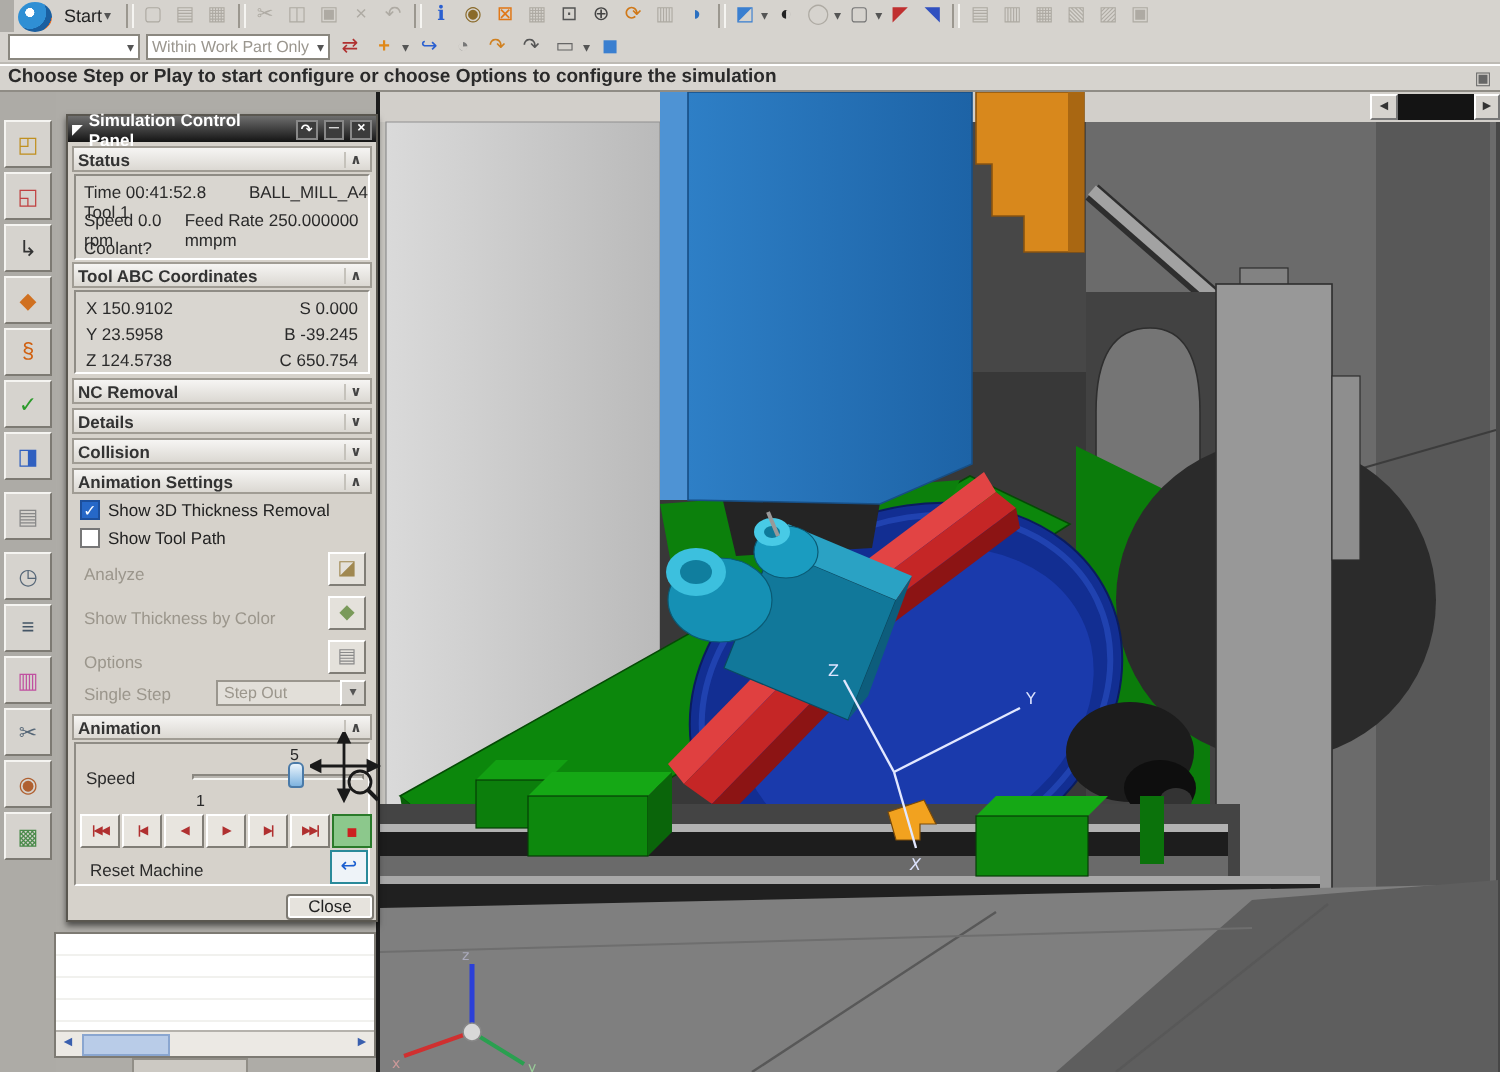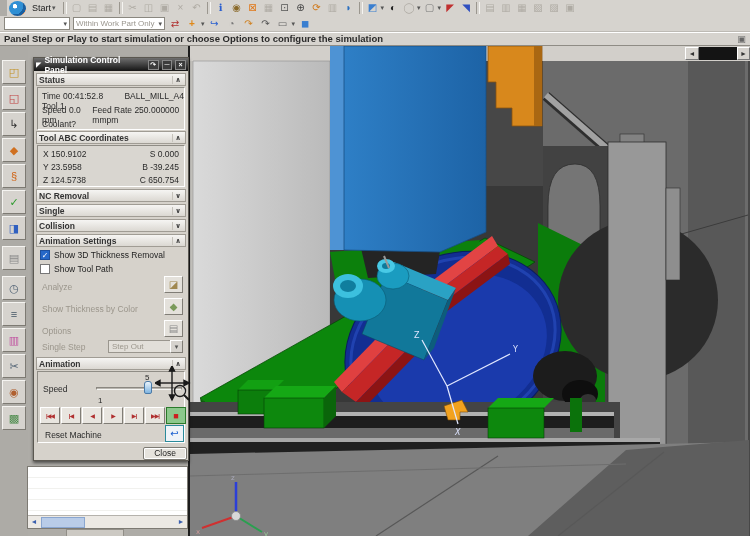--- a/index.html
+++ b/index.html
@@ -129,21 +129,21 @@
     <span class="caret">▾</span>
   <span class="ticon" style="color:#2a5fd0">↪</span>
   <span class="ticon" style="color:#777">◔</span>
   <span class="ticon" style="color:#d08020">↷</span>
   <span class="ticon" style="color:#555">↷</span>
   <span class="ticon" style="color:#666">▭</span>
     <span class="caret">▾</span>
   <span class="ticon" style="color:#3a7fd0">◼</span>
 </div>
 
-<div class="abs" id="cue-bar"><span>Panel Step or Play to start simulation or choose Options to configure the simulation</span></div>
+<div class="abs" id="cue-bar"><span>Choose Step or Play to start configure or choose Options to configure the simulation</span></div>
 <div class="abs" id="cue-restore">▣</div>
 
 <div class="abs" id="resource-bar">
   <div class="rtab" style="top:14px;color:#c09020">◰</div>
   <div class="rtab" style="top:40px;color:#c04040">◱</div>
   <div class="rtab" style="top:66px;color:#333">↳</div>
   <div class="rtab" style="top:92px;color:#d07020">◆</div>
   <div class="rtab" style="top:118px;color:#d06010">§</div>
   <div class="rtab" style="top:144px;color:#2a9a2a">✓</div>
   <div class="rtab" style="top:170px;color:#3060c0">◨</div>
@@ -330,21 +330,21 @@
     <div style="position:absolute;right:5px;top:3px">S 0.000</div>
     <div style="position:absolute;right:5px;top:16px">B -39.245</div>
     <div style="position:absolute;right:5px;top:29px">C 650.754</div>
   </div>
 
   <div class="sec-hdr" style="top:131px">
     <span>NC Removal</span>
       <span class="chev">∨</span>
   </div>
   <div class="sec-hdr" style="top:146px">
-    <span>Single</span>
+    <span>Details</span>
       <span class="chev">∨</span>
   </div>
   <div class="sec-hdr" style="top:161px">
     <span>Collision</span>
       <span class="chev">∨</span>
   </div>
 
   <div class="sec-hdr" style="top:176px">
     <span>Animation Settings</span>
       <span class="chev">∧</span>

